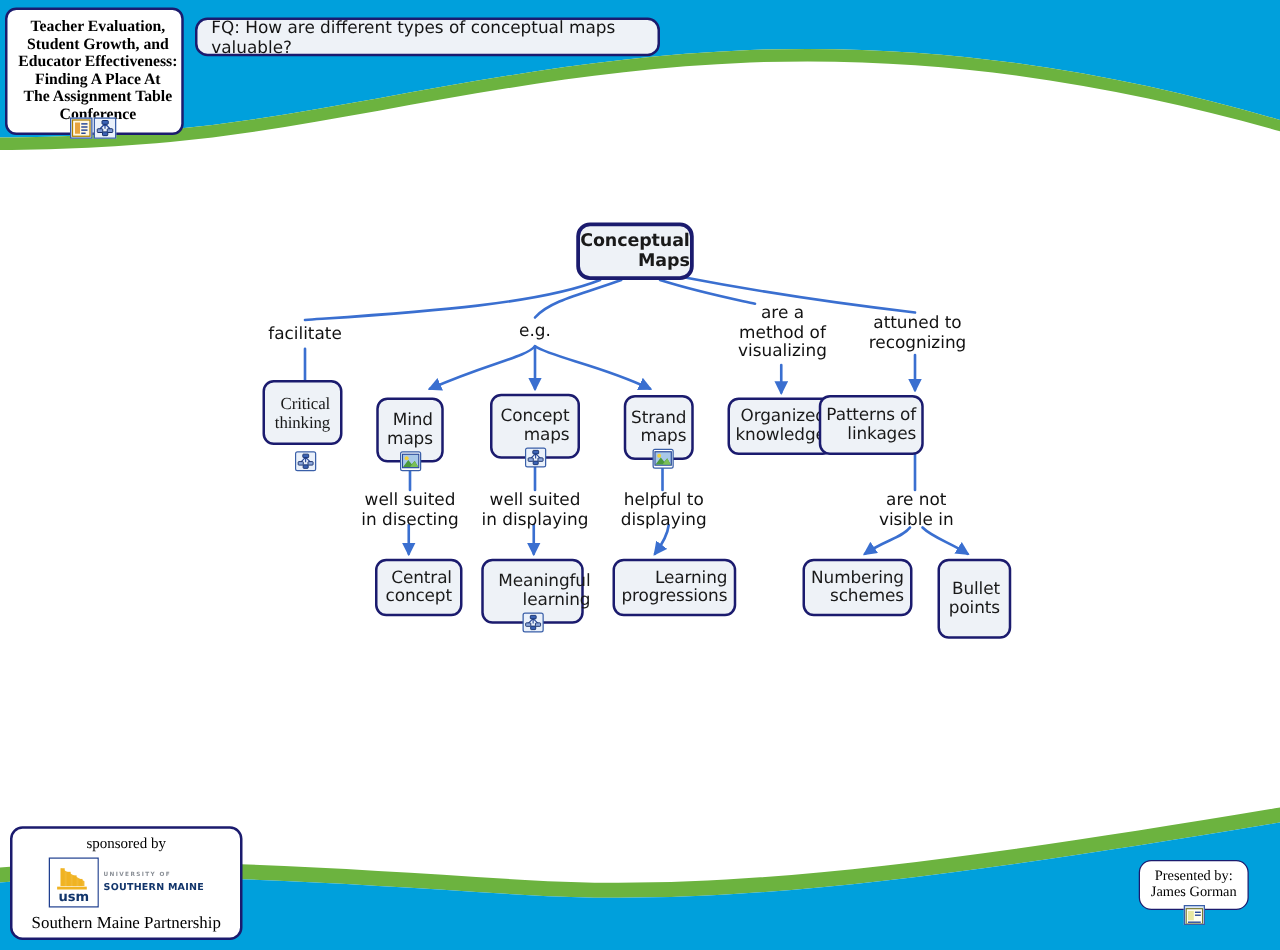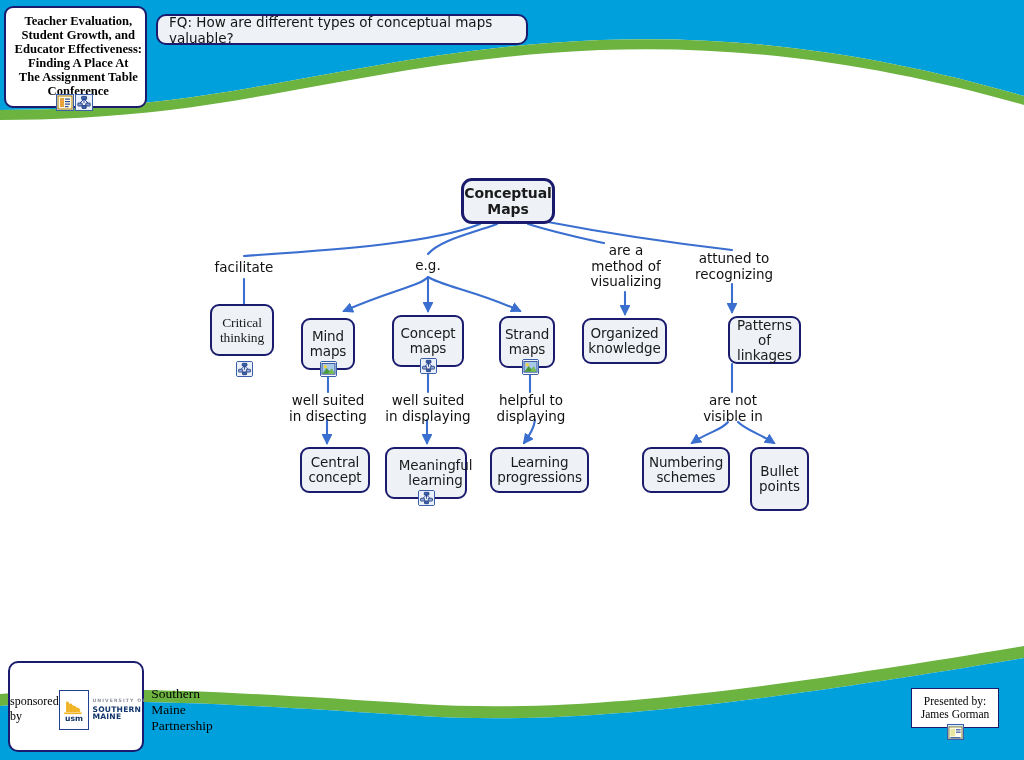--- a/index.html
+++ b/index.html
@@ -37,21 +37,21 @@
   
   .cmap-node {
     position: absolute;
     box-sizing: border-box;
     background: #eef2f7;
     border: 2px solid #1b1b6e;
     border-radius: 9px;
     display: flex;
     align-items: center;
     justify-content: center;
-    text-align: center;
+    text-align: right;
     color: #1a1a1a;
     font-family: "DejaVu Sans", sans-serif;
     font-size: 13.5px;
     line-height: 15px;
     letter-spacing: -0.1px;
   }
   .cmap-node.root {
     border-width: 3px;
     border-radius: 11px;
     font-weight: bold;
@@ -141,28 +141,28 @@
     padding-left: 11px;
     font-family: "DejaVu Sans", sans-serif;
     font-size: 13.5px;
     color: #141414;
   }
 
   
   #sponsor-card {
     position: absolute;
     left: 8px; top: 661px;
-    width: 136px; height: 91px;
+    width: 186px; height: 91px;
     box-sizing: border-box;
     background: #ffffff;
     border: 2px solid #1b1b6e;
     border-radius: 10px;
     z-index: 4;
     display: flex;
-    flex-direction: row;
+    flex-direction: column;
     align-items: center;
     padding-top: 4px;
   }
   #sponsor-card .sp-top {
     font-family: "Liberation Serif", serif;
     font-size: 12px;
     color: #000000;
   }
   #sponsor-logo {
     display: flex;
@@ -206,21 +206,21 @@
   }
 
   
   #presenter-card {
     position: absolute;
     left: 911px; top: 688px;
     width: 88px; height: 40px;
     box-sizing: border-box;
     background: #ffffff;
     border: 1.5px solid #1b1b6e;
-    border-radius: 0;
+    border-radius: 10px;
     z-index: 4;
     display: flex;
     flex-direction: column;
     align-items: center;
     justify-content: center;
     font-family: "Liberation Serif", serif;
     font-size: 11.5px;
     line-height: 13px;
     color: #000000;
     text-align: center;
@@ -371,21 +371,21 @@
           <rect x="1" y="1.5" width="14" height="11.5" fill="#a8c8e8" stroke="#2a4a9a" stroke-width="1"></rect>
           <circle cx="4.6" cy="5" r="1.7" fill="#f2d13c"></circle>
           <path d="M1.5 12.5 L6 6.5 L9 10 L11.5 7 L14.5 12.5 Z" fill="#4c9a3c"></path>
           <path d="M7.5 12.5 L11.5 7.2 L14.5 12.5 Z" fill="#7bbf57"></path>
         </svg>
       </span>
       <div class="cmap-node" style="left: 582px; top: 318px; width: 85px; height: 46px;">
         <span class="nlabel" style="white-space: pre-line;">Organized
 knowledge</span>
       </div>
-      <div class="cmap-node" style="left: 728px; top: 316px; width: 73px; height: 48px;">
+      <div class="cmap-node" style="left: 655px; top: 316px; width: 84px; height: 48px;">
         <span class="nlabel" style="white-space: pre-line;">Patterns of
 linkages</span>
       </div>
       <div class="cmap-node" style="left: 300px; top: 447px; width: 70px; height: 46px;">
         <span class="nlabel" style="white-space: pre-line;">Central
 concept</span>
       </div>
       <div class="cmap-node" style="left: 385px; top: 447px; width: 82px; height: 52px;">
         <span class="nlabel" style="white-space: pre-line; padding-left: 23px;">Meaningful
 learning</span>

